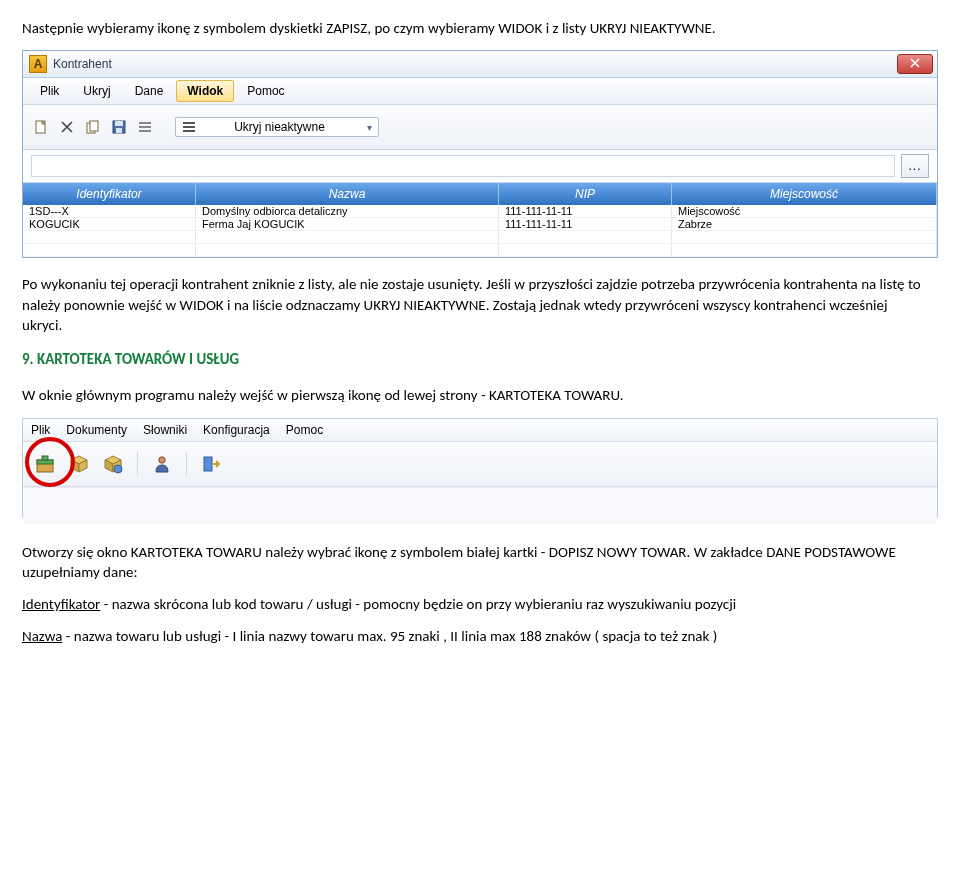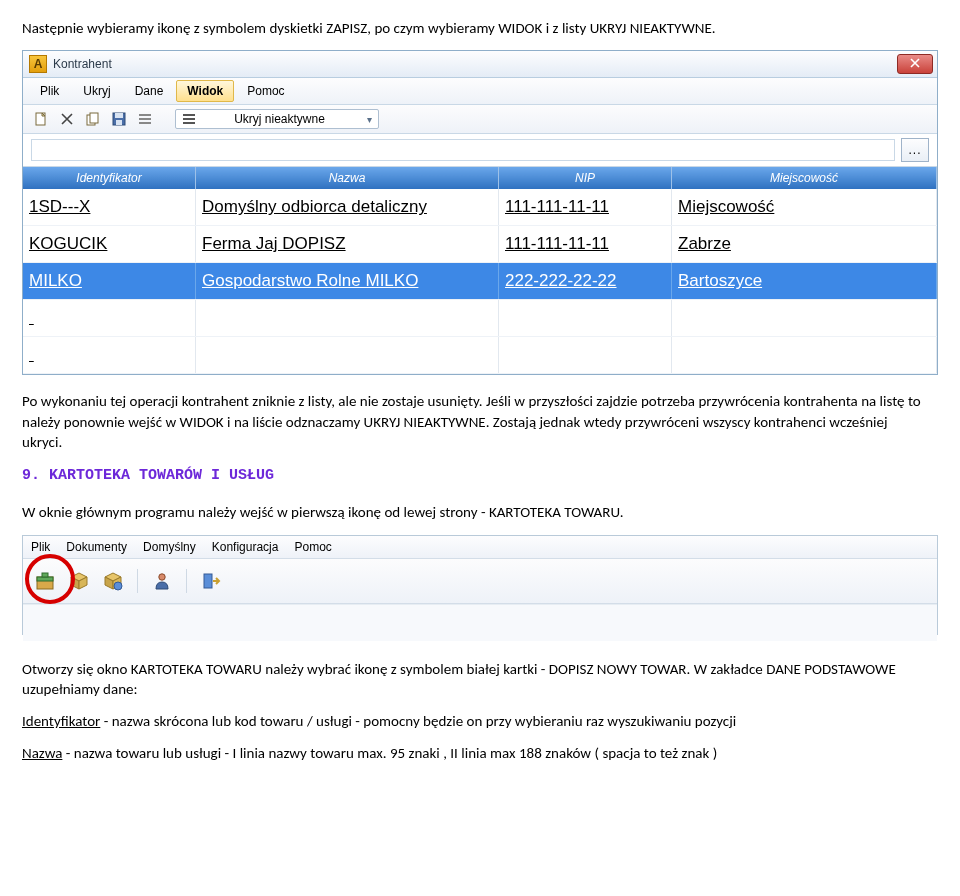--- a/index.html
+++ b/index.html
@@ -7,24 +7,23 @@
     font-size: 15px;
     margin: 0;
     padding: 18px 22px;
     color: #000;
     background: #fff;
     width: 960px;
     box-sizing: border-box;
   }
   p { margin: 0 16px 12px 0; line-height: 1.35; }
   .section-red {
-    color: #6d28d9;
+    color: #15803d;
     font-weight: bold;
     margin: 14px 0 16px 0;
-    font-family: Liberation Mono, monospace;
   }
   .underline { text-decoration: underline; }
 
   
   .win {
     border: 1px solid #8faec9;
     margin: 8px 0 16px 0;
     box-shadow: 0 0 0 1px #c9d8e6 inset;
     font-family: Tahoma, Arial, sans-serif;
     font-size: 12px;
@@ -71,21 +70,21 @@
   .menuitem.active {
     background: linear-gradient(#fff7dc, #ffe08e);
     border: 1px solid #e0b84a;
     font-weight: bold;
   }
   .toolbar {
     display: flex;
     align-items: center;
     background: linear-gradient(#fcfcfd, #eef2f8);
     border-bottom: 1px solid #c9d8e6;
-    padding: 4px 8px;
+    padding: 12px 8px;
     gap: 6px;
   }
   .tool-icon {
     width: 18px; height: 18px;
     display: flex; align-items: center; justify-content: center;
     border: 1px solid transparent;
   }
   .tool-icon svg { width: 16px; height: 16px; }
   .dropdown-field {
     margin-left: 14px;
@@ -135,25 +134,24 @@
     background: linear-gradient(#6aa7eb, #2f71c0);
     color: #fff;
     font-weight: normal;
     font-style: italic;
     text-align: center;
     padding: 4px 6px;
     border-right: 1px solid #9ec1e8;
     font-size: 12px;
   }
   table.grid td {
-    padding: 8px 6px;
+    padding: 0 6px;
     border-right: 1px solid #e2e8ef;
     border-bottom: 1px solid #eef2f7;
-    font-size: 17px;
-    text-decoration: underline;
+    font-size: 11px;
   }
   table.grid tr.selected td {
     background: #3d88e6;
     color: #fff;
     border-right: 1px solid #6aa7eb;
   }
   .col-id { width: 160px; }
   .col-naz { width: 290px; }
   .col-nip { width: 160px; }
 
@@ -293,29 +291,23 @@
     </thead>
     <tbody>
       <tr>
         <td>1SD---X</td>
         <td>Domyślny odbiorca detaliczny</td>
         <td>111-111-11-11</td>
         <td>Miejscowość</td>
       </tr>
       <tr>
         <td>KOGUCIK</td>
-        <td>Ferma Jaj DOPISZ</td>
+        <td>Ferma Jaj KOGUCIK</td>
         <td>111-111-11-11</td>
         <td>Zabrze</td>
-      </tr>
-      <tr class="selected">
-        <td>MILKO</td>
-        <td>Gospodarstwo Rolne MILKO</td>
-        <td>222-222-22-22</td>
-        <td>Bartoszyce</td>
       </tr>
       <tr>
           <td>&nbsp;</td>
           <td></td>
           <td></td>
           <td></td>
         </tr>
       <tr>
           <td>&nbsp;</td>
           <td></td>
@@ -330,21 +322,21 @@
 
 <p class="section-red">9. KARTOTEKA TOWARÓW I USŁUG</p>
 
 <p>W oknie głównym programu należy wejść w pierwszą ikonę od lewej strony - KARTOTEKA TOWARU.</p>
 
 <div class="mainprog">
   <div class="red-circle"></div>
   <div class="bar1">
     <span>Plik</span>
     <span>Dokumenty</span>
-    <span>Domyślny</span>
+    <span>Słowniki</span>
     <span>Konfiguracja</span>
     <span>Pomoc</span>
   </div>
   <div class="bar2">
     <div class="ticon">
       <svg viewBox="0 0 20 20">
           <rect x="2" y="6" width="16" height="12" fill="#d9a94a" stroke="#8a6a20"></rect>
           <rect x="2" y="6" width="16" height="4" fill="#5fa85a" stroke="#2f6a2c"></rect>
           <rect x="7" y="2" width="6" height="4" fill="#5fa85a" stroke="#2f6a2c"></rect>
         </svg>

